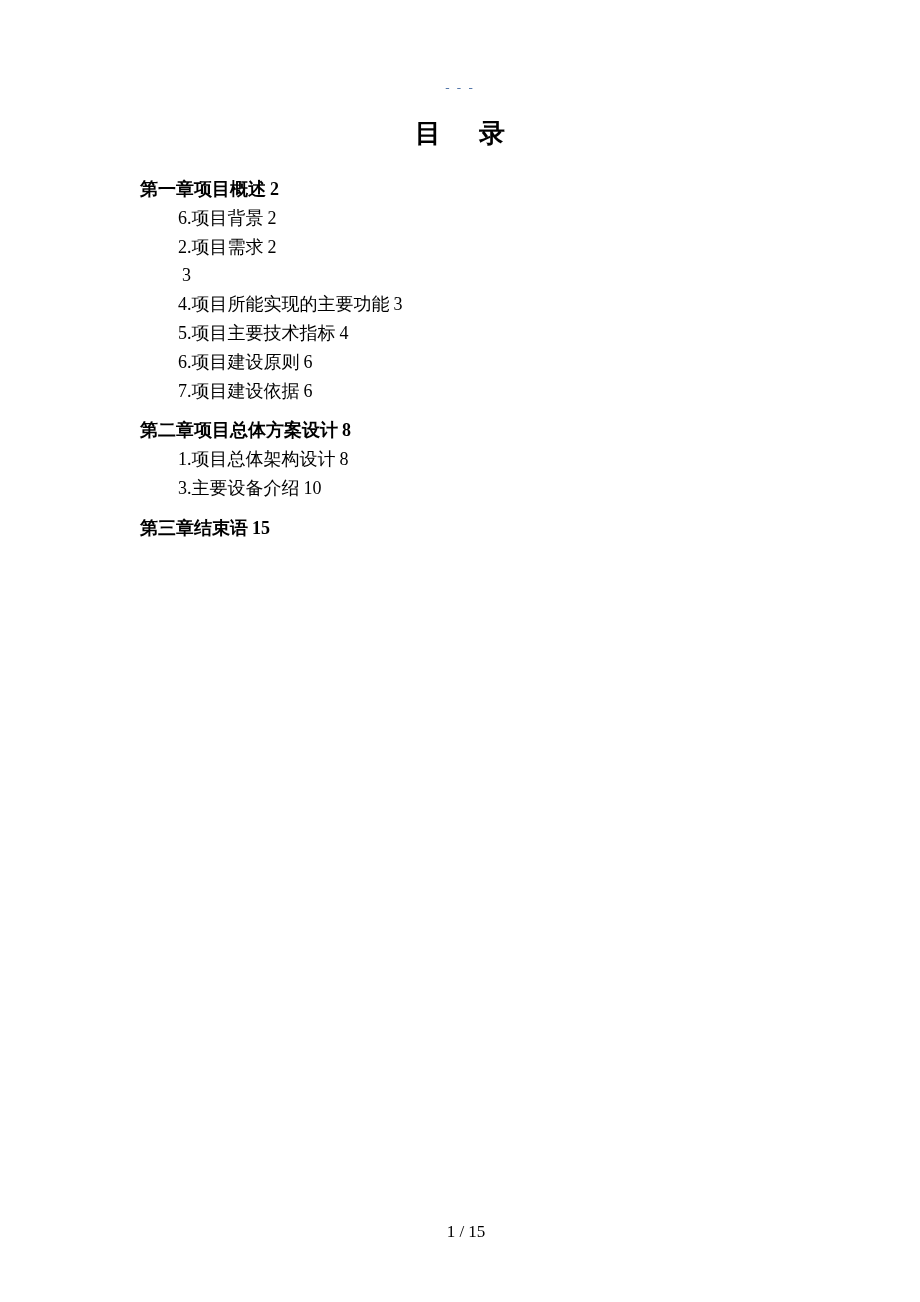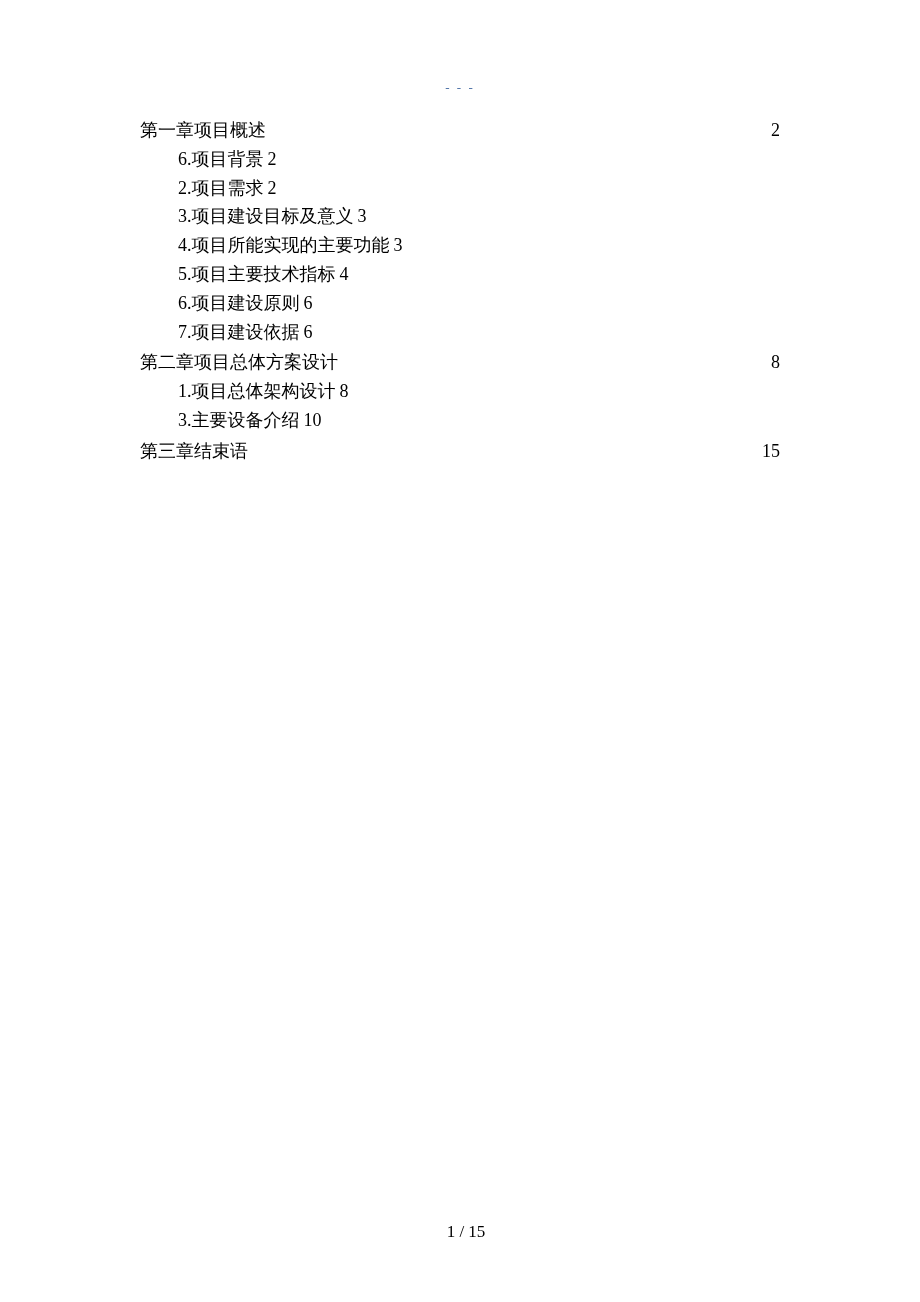--- a/index.html
+++ b/index.html
@@ -32,23 +32,22 @@
       margin-bottom: 24px;
       letter-spacing: 38px;
       padding-left: 38px;
     }
     .toc {
       font-size: 18px;
       line-height: 1.6;
       color: #000;
     }
     .toc-chapter {
-      font-weight: normal;
-      margin-top: 2px;
-      justify-content: space-between;
+      font-weight: bold;
+      margin-top: 11px;
     }
     .toc-item {
       padding-left: 38px;
       font-weight: normal;
     }
     .toc-line {
       display: flex;
       align-items: baseline;
     }
     .toc-text {
@@ -66,37 +65,37 @@
       font-size: 17px;
       color: #000;
       font-family: "Times New Roman", serif;
     }
   </style>
 </head>
 <body>
 
 <div class="page">
   <div class="header-dashes">- - -</div>
+  <div class="title">目录</div>
 
   <div class="toc">
 
     <div class="toc-chapter toc-line">
       <span class="toc-text">第一章项目概述</span>
       <span class="toc-page">2</span>
     </div>
     <div class="toc-item toc-line">
       <span class="toc-text">6.项目背景</span>
       <span class="toc-page">2</span>
     </div>
     <div class="toc-item toc-line">
       <span class="toc-text">2.项目需求</span>
       <span class="toc-page">2</span>
     </div>
     <div class="toc-item toc-line">
-      <span class="toc-text">3.项目建设目标及意义</span>
       <span class="toc-page">3</span>
     </div>
     <div class="toc-item toc-line">
       <span class="toc-text">4.项目所能实现的主要功能</span>
       <span class="toc-page">3</span>
     </div>
     <div class="toc-item toc-line">
       <span class="toc-text">5.项目主要技术指标</span>
       <span class="toc-page">4</span>
     </div>

